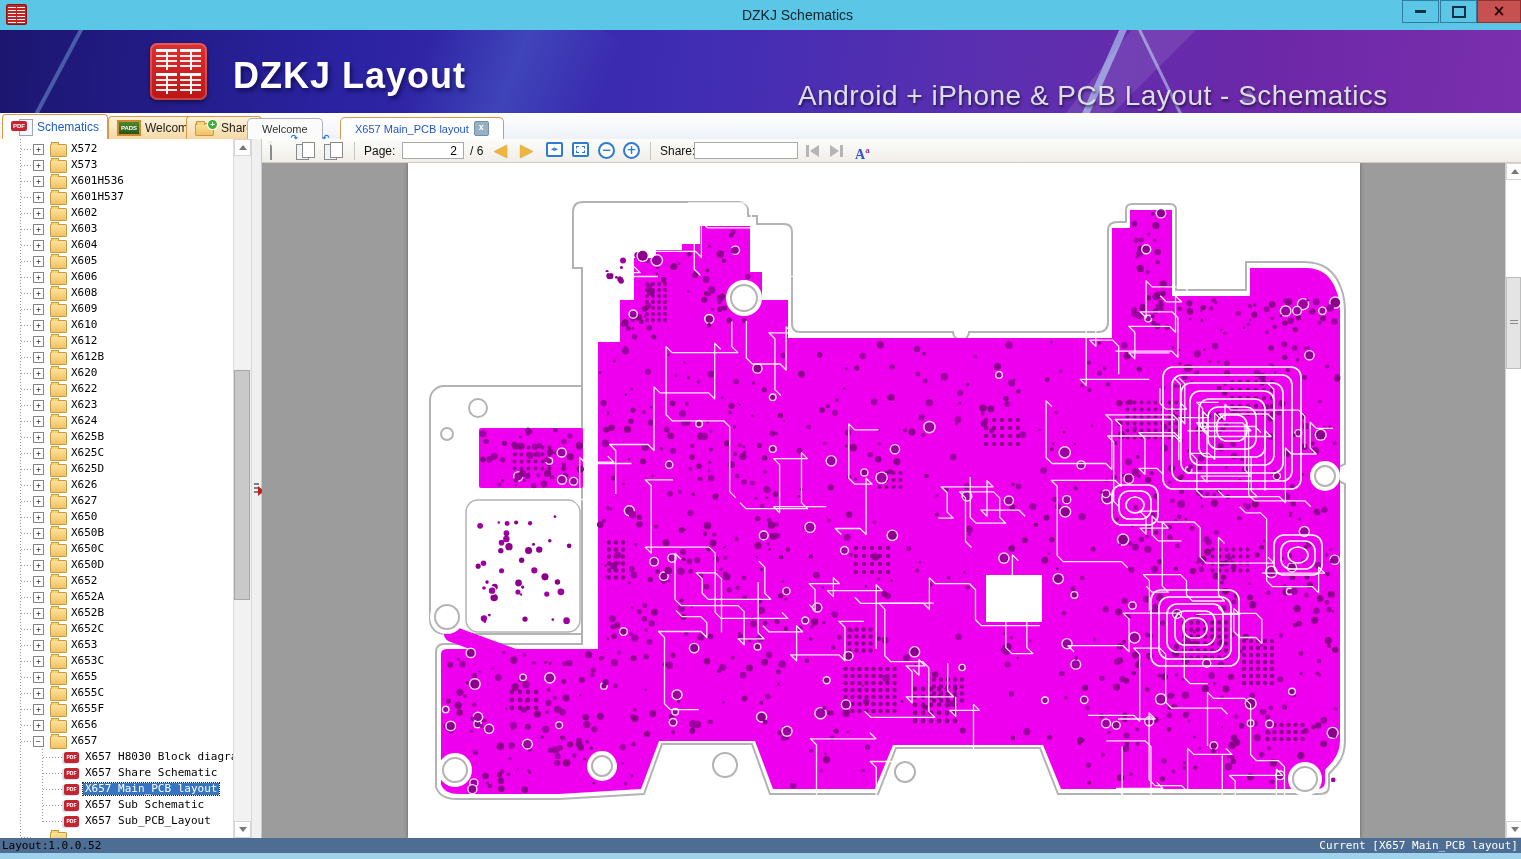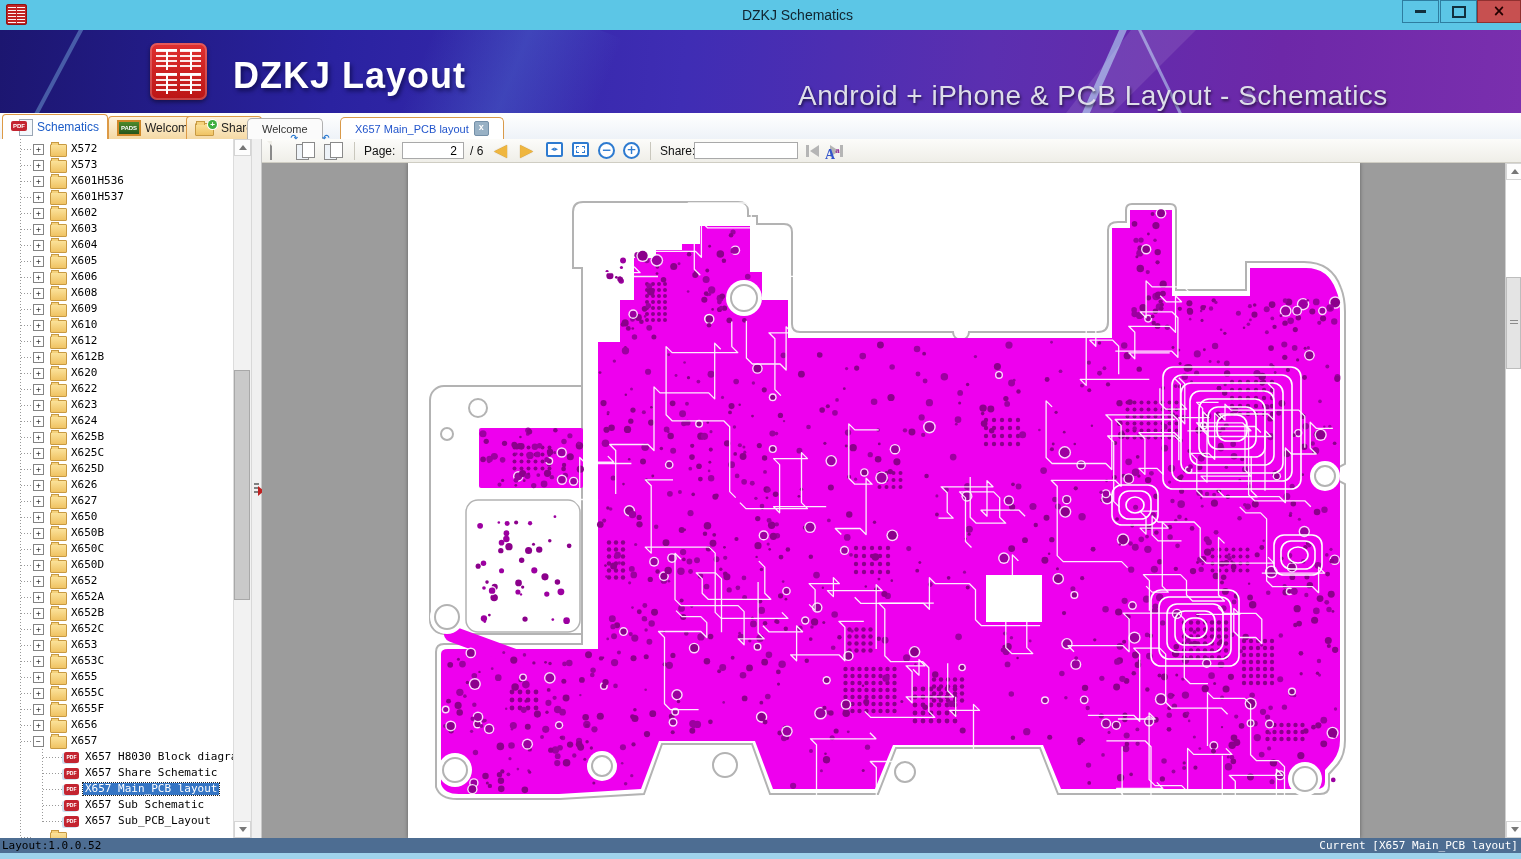--- a/index.html
+++ b/index.html
@@ -525,21 +525,21 @@
         <span class="tlabel2" style="left:398px">Share:</span>
         <input class="tinput" style="left: 432px; width: 104px;" value="">
         <span class="ti mediabtn" style="left:544px;top:6px">
             <i class="mbar"></i>
             <i class="mtri-l"></i>
           </span>
         <span class="ti mediabtn" style="left:568px;top:6px">
             <i class="mtri-r"></i>
             <i class="mbar"></i>
           </span>
-        <span class="ti" id="case-ic" style="left:563px"><span>A</span><sup>a</sup></span>
+        <span class="ti" id="case-ic" style="left:593px"><span>A</span><sup>a</sup></span>
       </div>
 
       <div id="viewer" style="background: rgb(156, 156, 156);">
         <div id="page" style="background: rgb(255, 255, 255);">
           <svg id="pcb" width="952" height="675" viewBox="408 163 952 675">
               <rect x="430" y="386" width="168" height="248" rx="14" fill="#fff" stroke="#b3b3b3" stroke-width="2"></rect>
               <path d="M 573,268 L 573,212 Q 573,202 583,202 L 738,202 Q 748,202 748,210 L 748,216 L 757,216 L 757,224 L 784,224 Q 792,224 792,232 L 792,324 Q 792,332 800,332 L 953,332 A 8,8 0 0 0 969,332 L 1098,332 Q 1108,332 1108,322 L 1108,230 Q 1108,222 1118,222 L 1126,222 L 1126,210 Q 1126,204 1132,204 L 1170,204 Q 1176,204 1176,210 L 1176,290 L 1246,290 L 1246,262 L 1304,262 Q 1332,262 1341,288 Q 1345,298 1345,312 L 1345,464 L 1337,468 L 1337,480 L 1345,484 L 1345,740 Q 1345,756 1337,765 L 1329,774 L 1329,786 Q 1329,794 1320,794 L 1058,794 L 1040,748 L 896,748 L 878,794 L 770,794 L 752,744 L 662,744 L 644,794 L 560,799 L 457,799 Q 440,799 436,787 L 436,652 Q 436,644 444,644 L 582,644 L 582,268 Z" fill="#fff" stroke="#b3b3b3" stroke-width="2"></path>
               <rect x="466" y="500" width="114" height="132" rx="12" fill="#fff" stroke="#b3b3b3" stroke-width="1.5"></rect>
               <path d="M 598,342 L 620,342 L 620,300 L 634,300 L 634,258 L 656,258 L 656,250 L 682,250 L 682,244 L 700,244 L 700,226 L 750,226 L 750,272 L 762,272 L 762,300 L 788,300 L 788,338 L 1112,338 L 1112,228 L 1130,228 L 1130,210 L 1172,210 L 1172,296 L 1250,296 L 1250,268 L 1306,268 Q 1328,268 1336,290 Q 1340,299 1340,312 L 1340,740 Q 1340,752 1333,761 L 1325,770 L 1325,782 Q 1325,789 1317,789 L 1061,789 L 1043,745 L 893,745 L 875,789 L 773,789 L 755,741 L 659,741 L 641,789 L 559,794 L 459,794 Q 444,794 441,784 L 441,654 Q 441,649 448,649 L 598,649 Z" fill="#ee00ee"></path>
               <rect x="479" y="428" width="104" height="60" rx="2" fill="#ee00ee"></rect>

